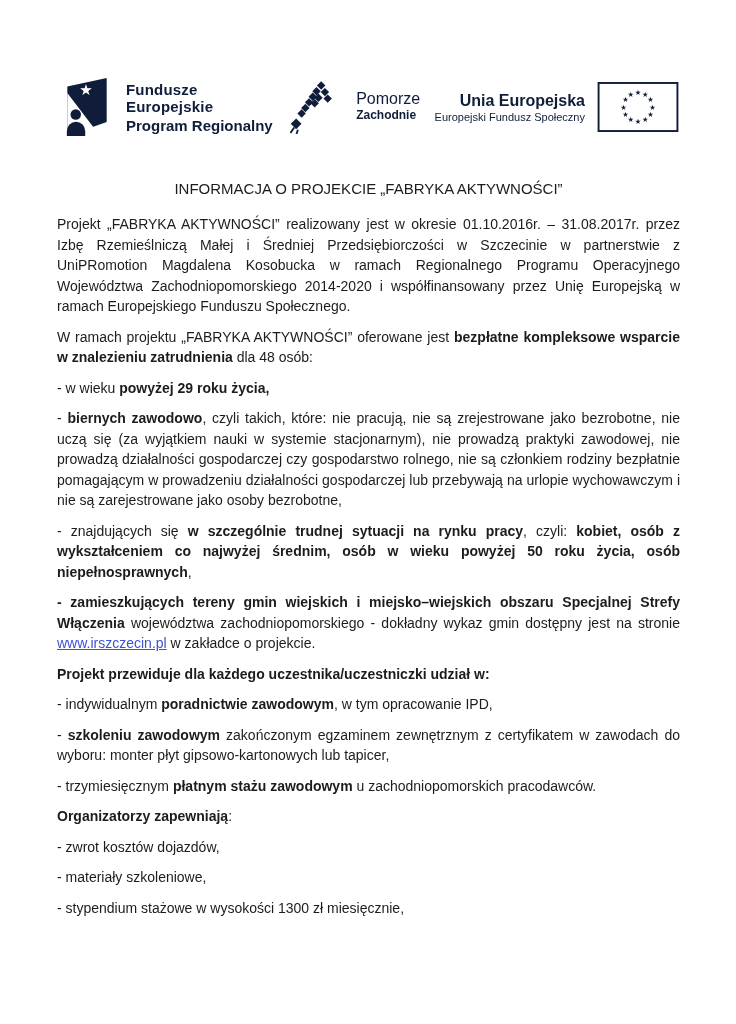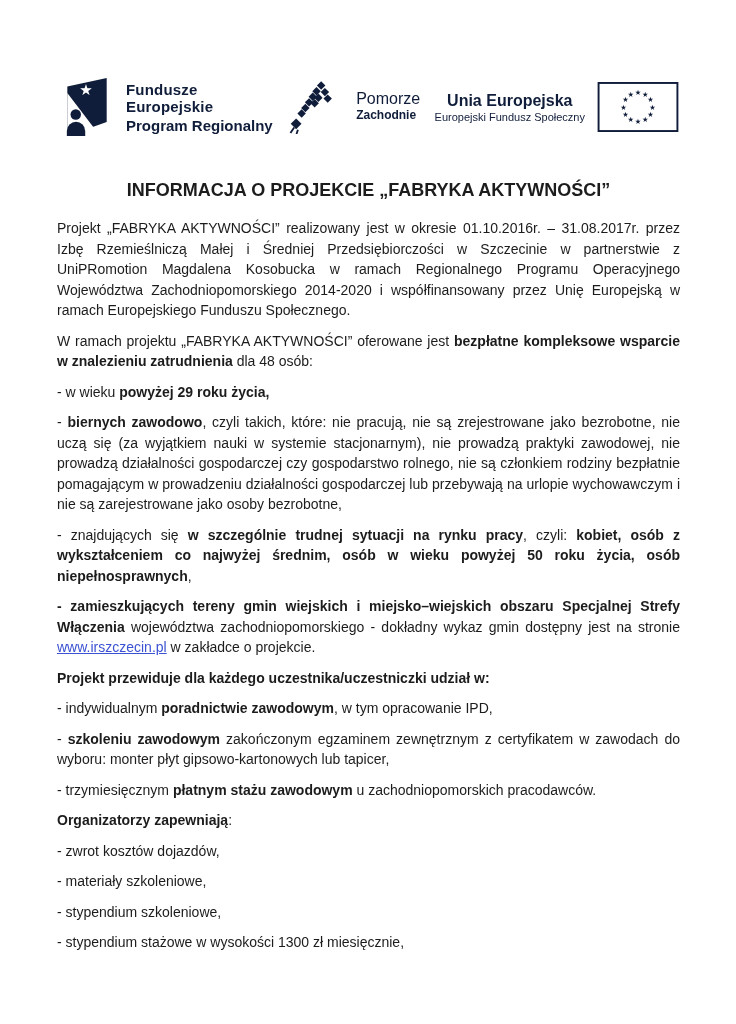--- a/index.html
+++ b/index.html
@@ -20,26 +20,26 @@
   .logo svg{display:block;flex:0 0 auto;}
   .logo-fe{gap:9px;}
   .fe-text{line-height:1;}
   .fe-l1{font-weight:bold;font-size:15px;line-height:17px;letter-spacing:.2px;}
   .fe-l3{font-weight:bold;font-size:15px;margin-top:3px;}
   .logo-pz{gap:23px;}
   .pz-text{line-height:1;}
   .pz-l1{font-size:16px;line-height:17px;}
   .pz-l2{font-size:12px;line-height:17px;font-weight:bold;}
   .logo-ue{gap:11px;}
-  .ue-text{text-align:center;line-height:1;}
+  .ue-text{text-align:right;line-height:1;}
   .ue-l1{font-weight:bold;font-size:16px;line-height:18px;}
   .ue-l2{font-weight:normal;font-size:11px;margin-top:2px;}
   
   .title{
-    text-align:center;font-size:18px;font-weight:bold;color:var(--text);
+    text-align:center;font-size:15px;font-weight:normal;color:var(--text);
     margin:0 0 17px 0;
   }
   .content p{
     margin:0 0 10px 0;
     font-size:14px;line-height:20.5px;
     text-align:justify;
   }
   .content p.heading{text-align:left;}
   .b{font-weight:bold;}
   a.doclink{color:var(--link);text-decoration:underline;cursor:pointer;}
@@ -124,17 +124,16 @@
       <p><span>- </span><span class="b">biernych zawodowo</span><span>, czyli takich, które: nie pracują, nie są zrejestrowane jako bezrobotne, nie uczą się (za wyjątkiem nauki w systemie stacjonarnym), nie prowadzą praktyki zawodowej, nie prowadzą działalności gospodarczej czy gospodarstwo rolnego, nie są członkiem rodziny bezpłatnie pomagającym w prowadzeniu działalności gospodarczej lub przebywają na urlopie wychowawczym i nie są zarejestrowane jako osoby bezrobotne,</span></p>
       <p><span>- znajdujących się </span><span class="b">w szczególnie trudnej sytuacji na rynku pracy</span><span>, czyli: </span><span class="b">kobiet, osób z wykształceniem co najwyżej średnim, osób w wieku powyżej 50 roku życia, osób niepełnosprawnych</span><span>,</span></p>
       <p><span class="b">- zamieszkujących tereny gmin wiejskich i miejsko–wiejskich obszaru Specjalnej Strefy Włączenia</span><span> województwa zachodniopomorskiego - dokładny wykaz gmin dostępny jest na stronie </span><a href="#" class="doclink">www.irszczecin.pl</a><span> w zakładce o projekcie.</span></p>
       <p class="heading"><span class="b">Projekt przewiduje dla każdego uczestnika/uczestniczki udział w:</span></p>
       <p><span>- indywidualnym </span><span class="b">poradnictwie zawodowym</span><span>, w tym opracowanie IPD,</span></p>
       <p><span>- </span><span class="b">szkoleniu zawodowym</span><span> zakończonym egzaminem zewnętrznym z certyfikatem w zawodach do wyboru: monter płyt gipsowo-kartonowych lub tapicer,</span></p>
       <p><span>- trzymiesięcznym </span><span class="b">płatnym stażu zawodowym</span><span> u zachodniopomorskich pracodawców.</span></p>
       <p class="heading"><span class="b">Organizatorzy zapewniają</span><span>:</span></p>
       <p><span>- zwrot kosztów dojazdów,</span></p>
       <p><span>- materiały szkoleniowe,</span></p>
-      <p><span>- stypendium szkoleniowe,</span></p>
       <p><span>- stypendium stażowe w wysokości 1300 zł miesięcznie,</span></p>
     </main>
 
 </div>
 
 </body></html>

